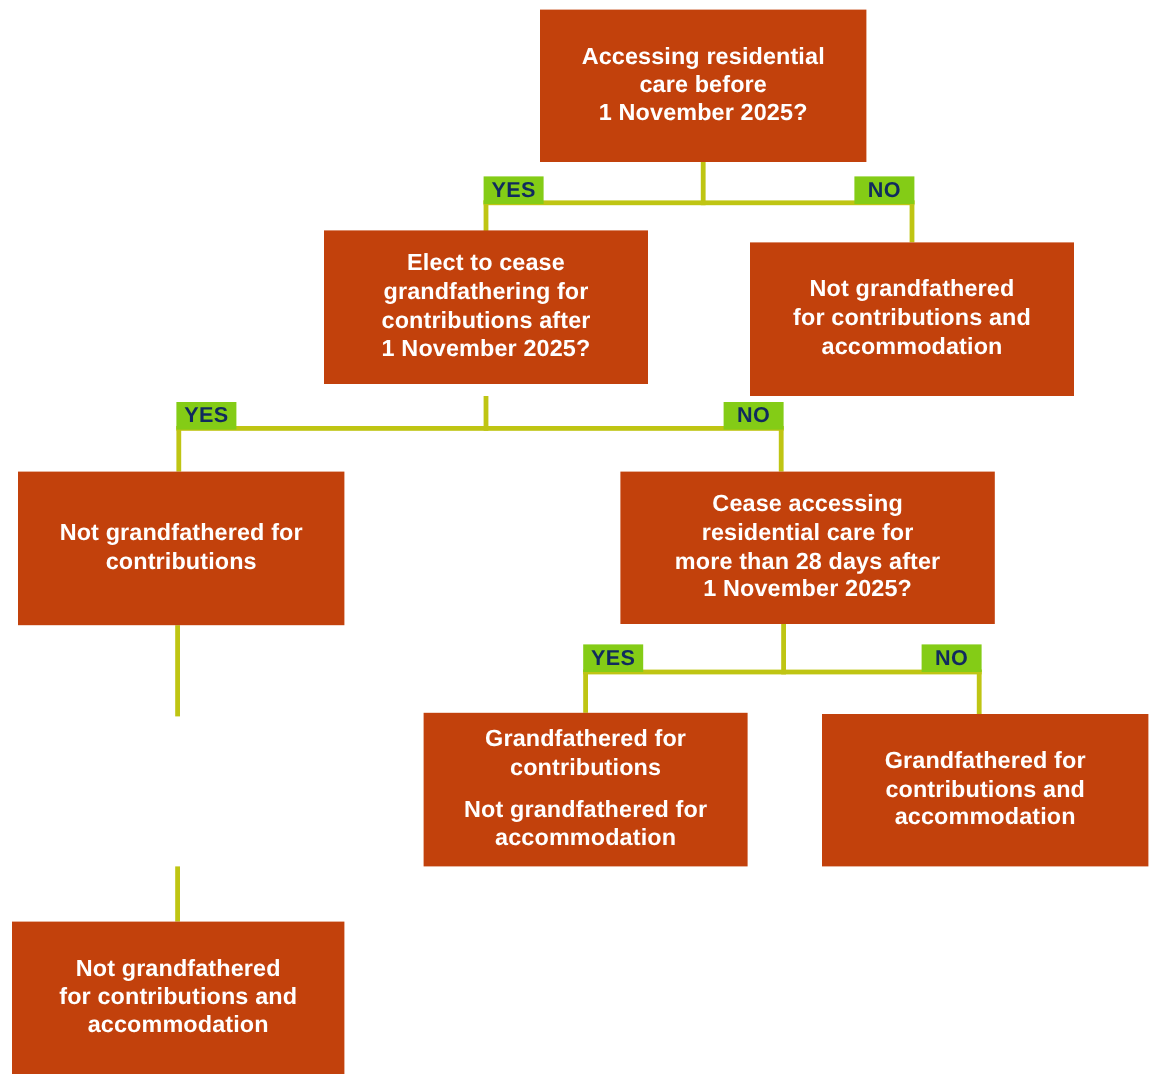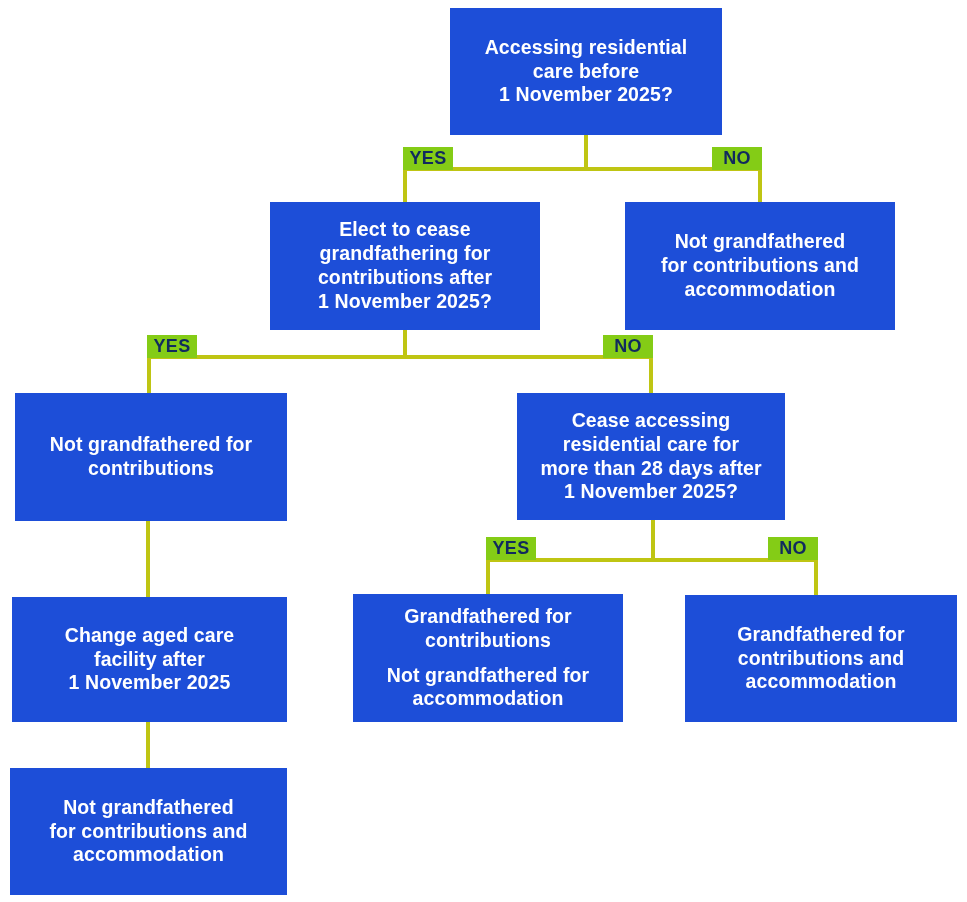--- a/index.html
+++ b/index.html
@@ -10,21 +10,21 @@
   }
   .canvas {
     position: relative;
     width: 967px;
     height: 902px;
     background: #ffffff;
     overflow: hidden;
   }
   .node {
     position: absolute;
-    background: #1d4ed8;
+    background: #c2410c;
     color: #ffffff;
     font-weight: bold;
     font-size: 19.5px;
     line-height: 1.22;
     text-align: center;
     display: flex;
     flex-direction: column;
     align-items: center;
     justify-content: center;
     z-index: 2;
@@ -67,21 +67,21 @@
 1 November 2025?</span>
   </div>
 
   <div class="conn" style="left:584px; top:135px; width:4px; height:36px;"></div>
   <div class="conn" style="left:403px; top:167px; width:359px; height:4px;"></div>
   <div class="conn" style="left:403px; top:167px; width:4px; height:35px;"></div>
   <div class="conn" style="left:758px; top:167px; width:4px; height:35px;"></div>
   <div class="blabel" style="left:403px; top:147px;">YES</div>
   <div class="blabel" style="left:712px; top:147px;">NO</div>
 
-  <div class="node" style="left:270px; top:202px; width:270px; height:128px;">
+  <div class="node" style="left:270px; top:192px; width:270px; height:128px;">
     <span>Elect to cease
 grandfathering for
 contributions after
 1 November 2025?</span>
   </div>
   <div class="node" style="left:625px; top:202px; width:270px; height:128px;">
     <span>Not grandfathered
 for contributions and
 accommodation</span>
   </div>
@@ -90,21 +90,21 @@
   <div class="conn" style="left:147px; top:355px; width:506px; height:4px;"></div>
   <div class="conn" style="left:147px; top:355px; width:4px; height:38px;"></div>
   <div class="conn" style="left:649px; top:355px; width:4px; height:38px;"></div>
   <div class="blabel" style="left:147px; top:335px;">YES</div>
   <div class="blabel" style="left:603px; top:335px;">NO</div>
 
   <div class="node" style="left:15px; top:393px; width:272px; height:128px;">
     <span>Not grandfathered for
 contributions</span>
   </div>
-  <div class="node" style="left:517px; top:393px; width:268px; height:127px;">
+  <div class="node" style="left:517px; top:393px; width:312px; height:127px;">
     <span>Cease accessing
 residential care for
 more than 28 days after
 1 November 2025?</span>
   </div>
 
   <div class="conn" style="left:651px; top:520px; width:4px; height:42px;"></div>
   <div class="conn" style="left:486px; top:558px; width:332px; height:4px;"></div>
   <div class="conn" style="left:486px; top:558px; width:4px; height:36px;"></div>
   <div class="conn" style="left:814px; top:558px; width:4px; height:37px;"></div>
@@ -119,24 +119,19 @@
   </div>
   <div class="node" style="left:685px; top:595px; width:272px; height:127px;">
     <span>Grandfathered for
 contributions and
 accommodation</span>
   </div>
 
   <div class="conn" style="left:146px; top:521px; width:4px; height:76px;"></div>
   <div class="conn" style="left:146px; top:722px; width:4px; height:46px;"></div>
 
-  <div class="node" style="left:12px; top:597px; width:275px; height:125px;">
-    <span>Change aged care
-facility after
-1 November 2025</span>
-  </div>
   <div class="node" style="left:10px; top:768px; width:277px; height:127px;">
     <span>Not grandfathered
 for contributions and
 accommodation</span>
   </div>
 
 </div>
 
 </body></html>

